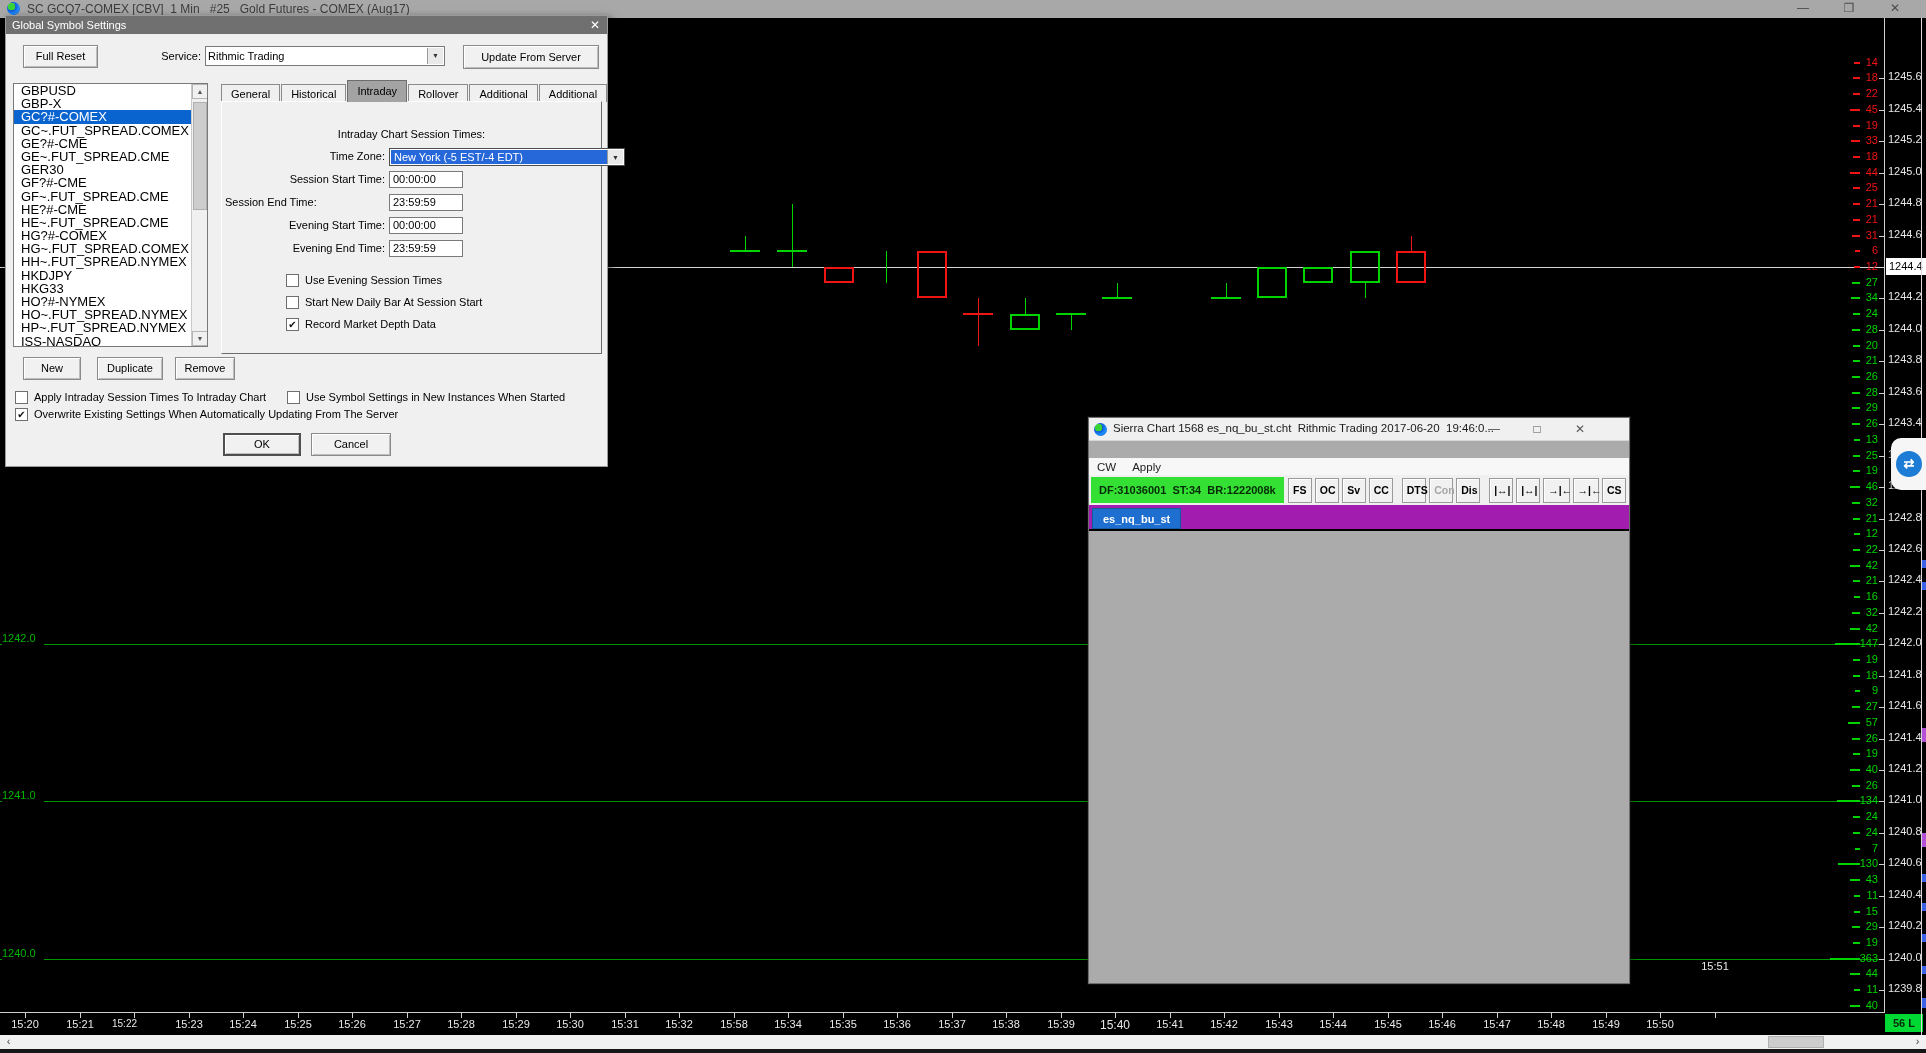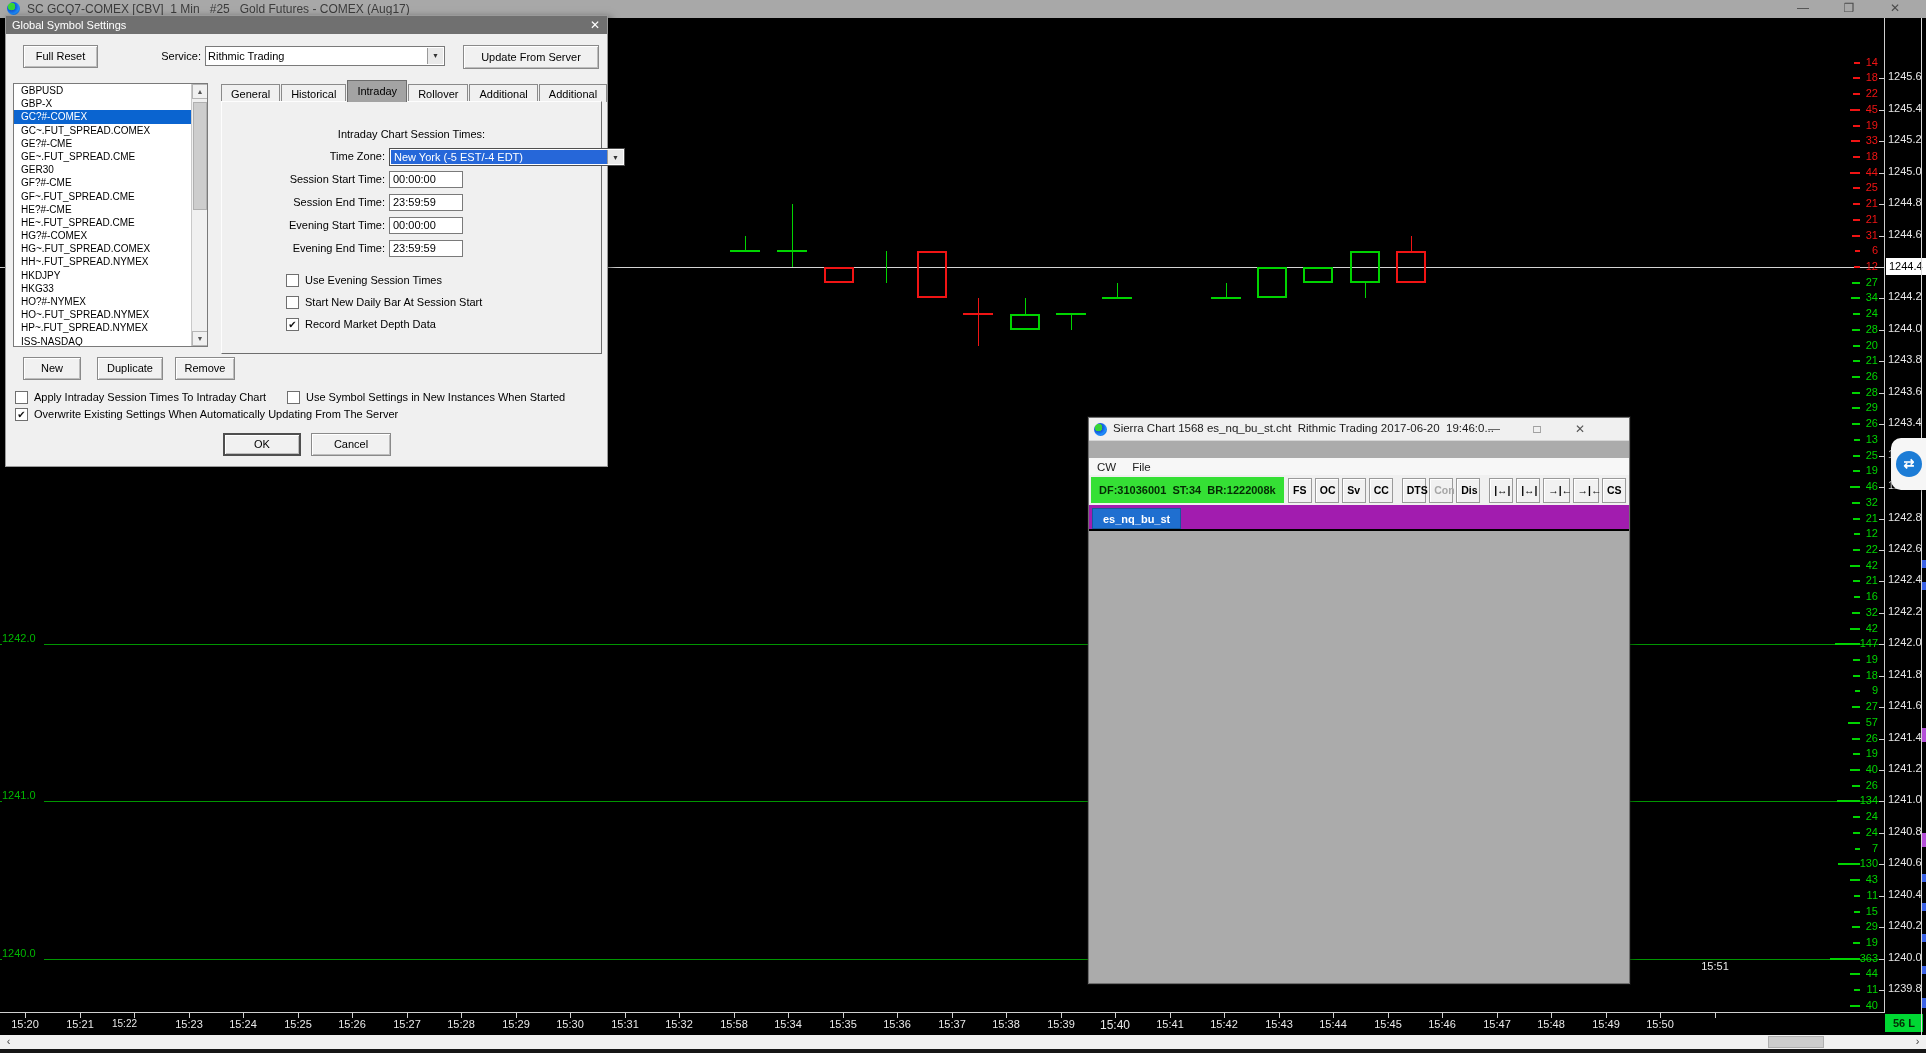--- a/index.html
+++ b/index.html
@@ -20,21 +20,21 @@
   #bstrip{position:absolute;left:0;top:1049px;width:1926px;height:4px;background:#161616;z-index:2}
   
   .wbtn{position:absolute;background:#f1f1f1;border:1px solid #8a8a8a;box-shadow:inset 1px 1px 0 #fff,inset -1px -1px 0 #bdbdbd;font-size:11px;color:#000;text-align:center;cursor:default}
   .winput{position:absolute;background:#fff;border:1px solid #7a7a7a;font-size:11px;color:#000;padding:1px 2px;white-space:nowrap;overflow:hidden}
   .combo-arrow{position:absolute;right:1px;top:1px;bottom:1px;width:16px;background:#e9e9e9;border-left:1px solid #9a9a9a;font-size:7px;color:#333;text-align:center;line-height:15px}
   
   #dialog{position:absolute;left:5px;top:15px;width:603px;height:452px;background:#f0f0f0;border:1px solid #9a9a9a;box-shadow:3px 3px 8px rgba(0,0,0,.55);z-index:7}
   #dlg-title{position:absolute;left:0;top:0;width:601px;height:18px;background:#707070;color:#fff;font-size:11px;line-height:18px;padding-left:6px}
   #dlg-close{position:absolute;right:4px;top:0;width:16px;height:18px;text-align:center;color:#fff;font-size:12px;line-height:18px}
   #symlist{position:absolute;left:7px;top:67px;width:195px;height:264px;background:#fff;border:1px solid #7a7a7a;overflow:hidden}
-  .lrow{height:13.2px;line-height:13.2px;font-size:10px;padding-left:7px;white-space:nowrap;color:#000}
+  .lrow{height:13.2px;line-height:13.2px;font-size:13px;padding-left:7px;white-space:nowrap;color:#000}
   .lrow.sel{background:#0a64d0;color:#fff}
   #symscroll{position:absolute;right:0;top:0;width:16px;height:262px;background:#f0f0f0;border-left:1px solid #c9c9c9}
   .sarrow{position:absolute;left:0;width:16px;height:15px;background:#f0f0f0;border:1px solid #b5b5b5;font-size:7px;text-align:center;line-height:13px;color:#555}
   #sthumb{position:absolute;left:1px;top:18px;width:14px;height:108px;background:#cdcdcd;border:1px solid #b0b0b0}
   #tabstrip{position:absolute;left:215px;top:64px;height:22px;display:flex;align-items:flex-end}
   .tab{height:18px;line-height:18px;padding:0 9px;font-size:11px;background:#f0f0f0;border:1px solid #8a8a8a;border-bottom:none;margin-right:1px;color:#000}
   .tab.active{height:22px;line-height:20px;position:relative;z-index:2;border-color:#6d6d6d;background:#a3a3a3}
   #tabpanel{position:absolute;left:215px;top:85px;width:381px;height:253px;background:#f0f0f0;border:1px solid;border-color:#fdfdfd #6d6d6d #6d6d6d #fdfdfd}
   .flabel{position:absolute;font-size:11px;color:#000;text-align:right;white-space:nowrap}
   
@@ -426,21 +426,21 @@
 
     <div class="wbtn" style="left:217px;top:417px;width:78px;height:23px;line-height:19px;border:2px solid #4f4f4f">OK</div>
     <div class="wbtn" style="left:305px;top:417px;width:80px;height:23px;line-height:21px">Cancel</div>
   <div style="position: absolute; left: 219px; top: 134px; width: 160px; text-align: right; font-size: 11px; color: rgb(0, 0, 0); white-space: nowrap;">Time Zone:</div>
       <div style="position: absolute; left: 383px; top: 132px; width: 236px; height: 18px; background: rgb(255, 255, 255); border: 1px solid rgb(79, 79, 79);">
         <div style="position: absolute; inset: 1px 17px 1px 1px; background: rgb(38, 103, 217); color: rgb(255, 255, 255); font-size: 11px; line-height: 14px; padding-left: 3px; white-space: nowrap; overflow: hidden;">New York (-5 EST/-4 EDT)</div>
         <span class="combo-arrow">▼</span>
       </div>
       <div style="position: absolute; left: 219px; top: 157px; width: 160px; text-align: right; font-size: 11px; color: rgb(0, 0, 0); white-space: nowrap;">Session Start Time:</div>
       <div style="position: absolute; left: 383px; top: 155px; width: 74px; height: 17px; background: rgb(255, 255, 255); border: 1px solid rgb(122, 122, 122); font-size: 11px; line-height: 15px; padding-left: 3px; color: rgb(0, 0, 0);">00:00:00</div>
-      <div style="position: absolute; left: 219px; top: 180px; width: 160px; text-align: right; font-size: 11px; color: rgb(0, 0, 0); white-space: nowrap;">Session End Time:</div>
+      <div style="position: absolute; left: 219px; top: 180px; width: 160px; font-size: 11px; color: rgb(0, 0, 0); white-space: nowrap;">Session End Time:</div>
       <div style="position: absolute; left: 383px; top: 178px; width: 74px; height: 17px; background: rgb(255, 255, 255); border: 1px solid rgb(122, 122, 122); font-size: 11px; line-height: 15px; padding-left: 3px; color: rgb(0, 0, 0);">23:59:59</div>
       <div style="position: absolute; left: 219px; top: 203px; width: 160px; text-align: right; font-size: 11px; color: rgb(0, 0, 0); white-space: nowrap;">Evening Start Time:</div>
       <div style="position: absolute; left: 383px; top: 201px; width: 74px; height: 17px; background: rgb(255, 255, 255); border: 1px solid rgb(122, 122, 122); font-size: 11px; line-height: 15px; padding-left: 3px; color: rgb(0, 0, 0);">00:00:00</div>
       <div style="position: absolute; left: 219px; top: 226px; width: 160px; text-align: right; font-size: 11px; color: rgb(0, 0, 0); white-space: nowrap;">Evening End Time:</div>
       <div style="position: absolute; left: 383px; top: 224px; width: 74px; height: 17px; background: rgb(255, 255, 255); border: 1px solid rgb(122, 122, 122); font-size: 11px; line-height: 15px; padding-left: 3px; color: rgb(0, 0, 0);">23:59:59</div>
       <div style="position: absolute; left: 280px; top: 258px; width: 13px; height: 13px; background: rgb(255, 255, 255); border: 1px solid rgb(111, 111, 111); font-size: 10px; line-height: 11px; text-align: center; color: rgb(17, 17, 17);"></div>
       <div style="position: absolute; left: 299px; top: 258px; font-size: 11px; color: rgb(0, 0, 0); white-space: nowrap;">Use Evening Session Times</div>
       <div style="position: absolute; left: 280px; top: 280px; width: 13px; height: 13px; background: rgb(255, 255, 255); border: 1px solid rgb(111, 111, 111); font-size: 10px; line-height: 11px; text-align: center; color: rgb(17, 17, 17);"></div>
       <div style="position: absolute; left: 299px; top: 280px; font-size: 11px; color: rgb(0, 0, 0); white-space: nowrap;">Start New Daily Bar At Session Start</div>
       <div style="position: absolute; left: 280px; top: 302px; width: 13px; height: 13px; background: rgb(255, 255, 255); border: 1px solid rgb(111, 111, 111); font-size: 10px; line-height: 11px; text-align: center; color: rgb(17, 17, 17);">✔</div>
@@ -459,21 +459,21 @@
   <div id="swin">
     <div id="sw-title">
       <span class="globe" style="position:absolute;left:5px;top:5px"></span>
       <span class="sw-title-text">Sierra Chart 1568 es_nq_bu_st.cht  Rithmic Trading 2017-06-20  19:46:0...</span>
       <span class="sw-ctl" style="left:395px">—</span>
       <span class="sw-ctl" style="left:438px">□</span>
       <span class="sw-ctl" style="left:481px">✕</span>
     </div>
     <div class="menurow" style="top:40px" id="sw-menu2">
         <span class="mitem">CW</span>
-        <span class="mitem">File</span>
+        <span class="mitem">Apply</span>
       </div>
     <div id="sw-toolbar">
       <span class="gstat">DF:31036001  ST:34  BR:1222008k</span>
     <span class="tbtn">FS</span>
         <span class="tbtn">OC</span>
         <span class="tbtn">Sv</span>
         <span class="tbtn" style="margin-right: 9px;">CC</span>
         <span class="tbtn">DTS</span>
         <span class="tbtn dis">Con</span>
         <span class="tbtn" style="margin-right: 9px;">Dis</span>

